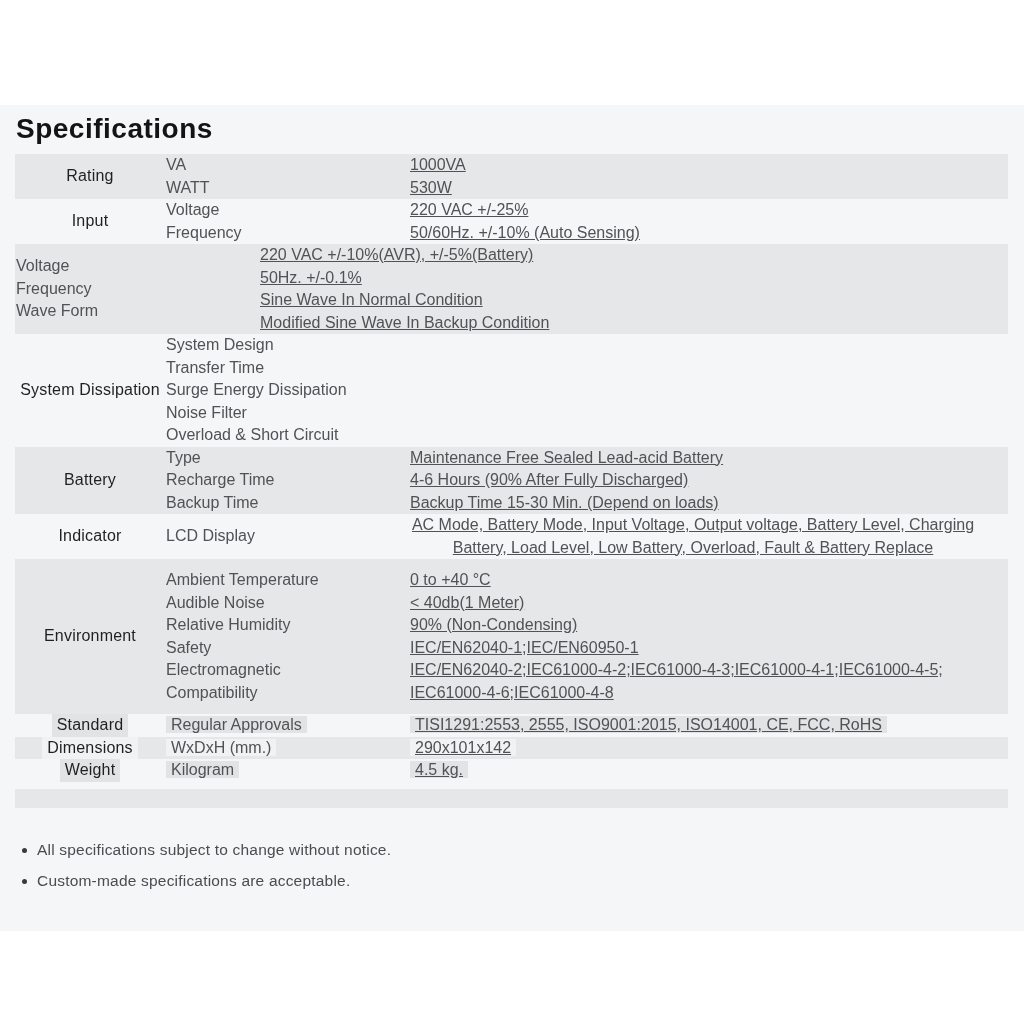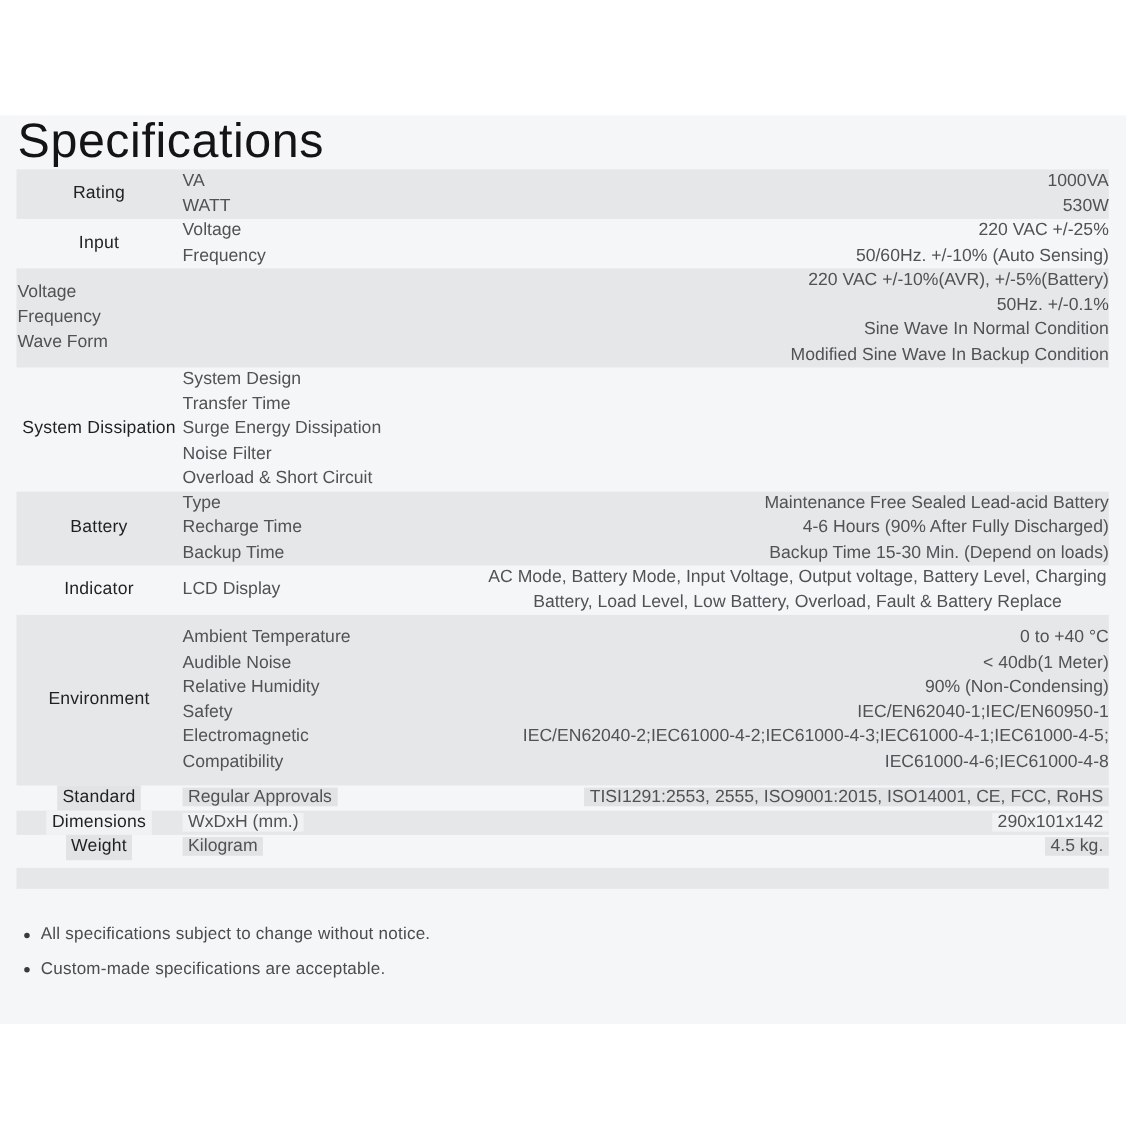--- a/index.html
+++ b/index.html
@@ -17,23 +17,23 @@
   }
   .band {
     height: 826px;
     background: #f4f6f7;
     box-sizing: border-box;
   }
   .page-title {
     margin: 0;
     padding: 2px 0 0 16px;
     height: 45px;
-    font-size: 44px;
+    font-size: 28px;
     line-height: 44px;
-    font-weight: 400;
+    font-weight: 700;
     letter-spacing: 0.5px;
     color: #141416;
   }
   .spec-table {
     margin: 2px 16px 0 15px;
     width: 993px;
   }
   .row {
     display: flex;
     flex-direction: row;
@@ -64,22 +64,23 @@
     justify-content: center;
     text-align: left;
     padding-left: 1px;
     box-sizing: border-box;
   }
   .c3 {
     flex: 1 1 auto;
     display: flex;
     flex-direction: column;
     justify-content: center;
-    align-items: flex-end;
+    align-items: flex-start;
     text-align: center;
+    text-decoration: underline;
   }
   .row.pad-lg { padding: 10px 0; }
   .val-wrap { max-width: 566px; }
   .hl { padding: 0 5px; }
   .row.light .hl { background: #e2e3e5; }
   .row.gray .hl { background: #f0f2f3; }
   .end-bar {
     margin: 7px 16px 0 15px;
     width: 993px;
     height: 19px;

